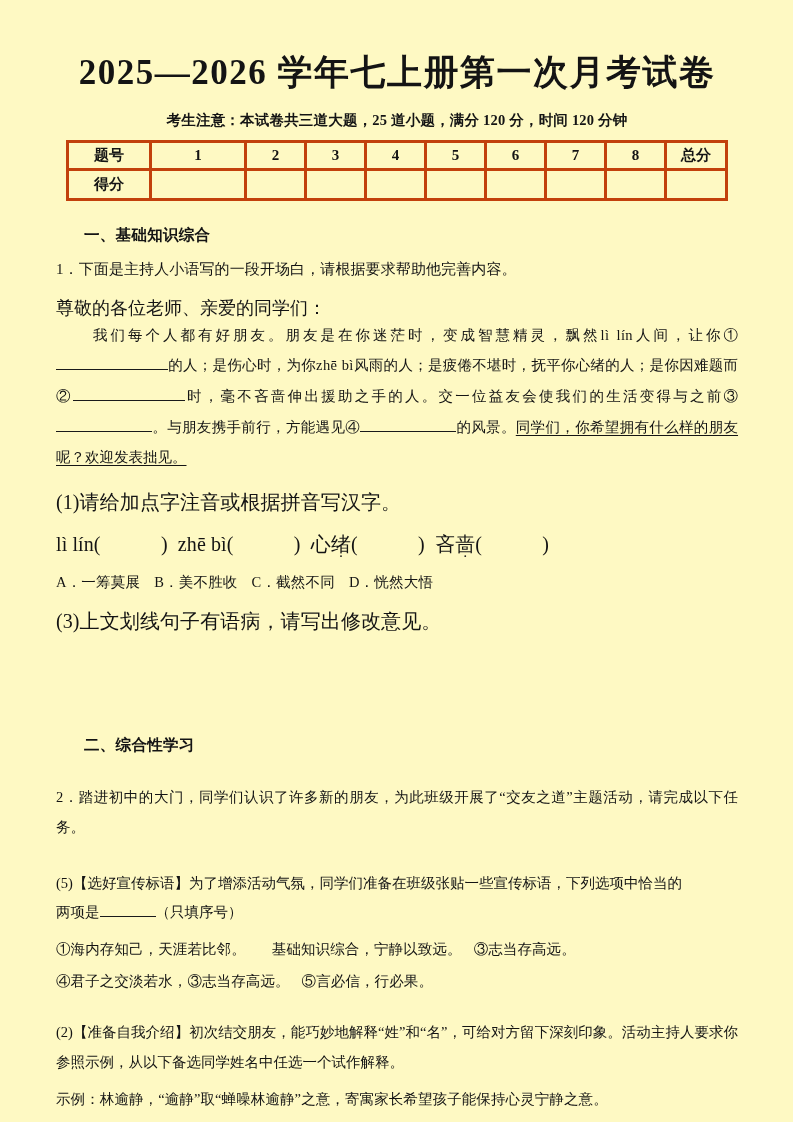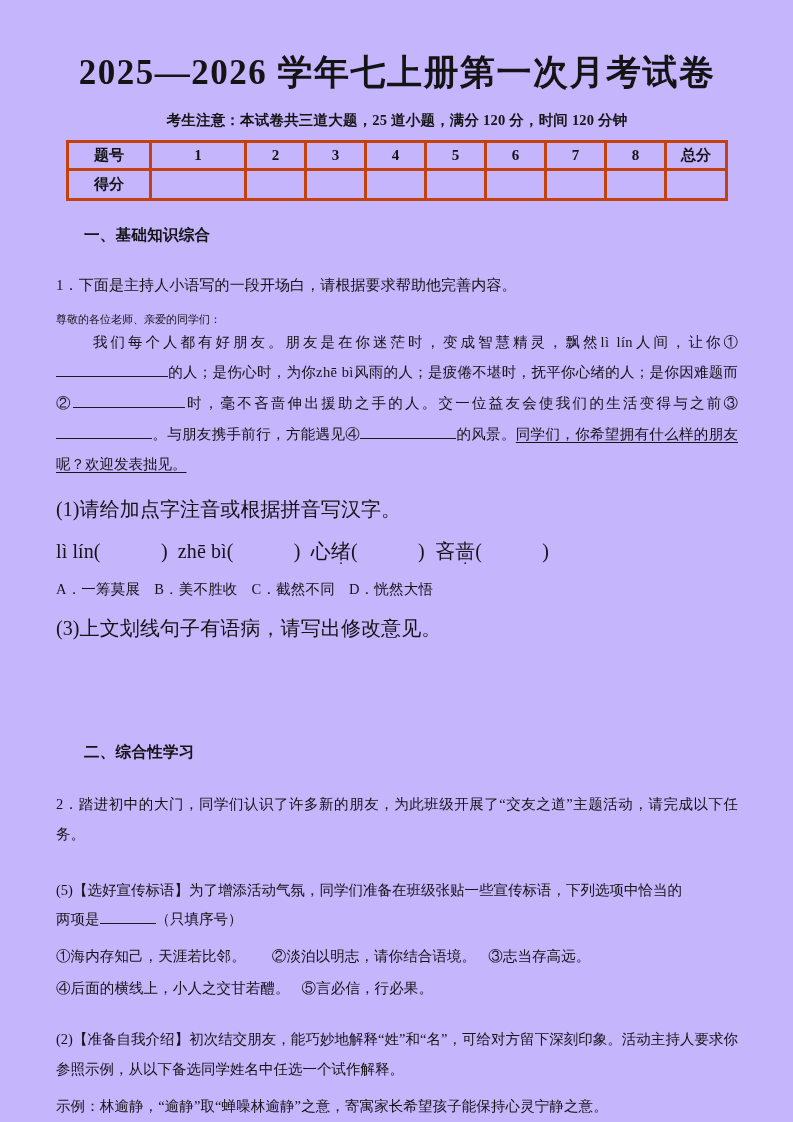--- a/index.html
+++ b/index.html
@@ -8,21 +8,21 @@
     background: #ffffff;
   }
   body {
     font-family: "Liberation Serif", "DejaVu Serif", serif;
     color: #141414;
   }
   .page {
     position: relative;
     width: 793px;
     height: 1122px;
-    background: #c4b5fd;
+    background: #fef9c3;
     overflow: hidden;
     box-sizing: border-box;
   }
   .paper {
     position: absolute;
     left: 56px;
     top: 0;
     width: 682px;
   }
 
@@ -81,25 +81,25 @@
   .sec-head {
     font-size: 15.5px;
     font-weight: bold;
     margin-top: 24px;
     letter-spacing: 0.3px;
     margin-left: 28px;
   }
   .q-line {
     font-size: 15px;
     line-height: 1.55;
-    margin-top: 28px;
+    margin-top: 12px;
     letter-spacing: 0.1px;
   }
   .salutation {
-    font-size: 11px;
+    font-size: 18px;
     margin-top: 14px;
     font-family: Liberation Mono, monospace;
   }
   .passage {
     font-size: 14.5px;
     line-height: 2.12;
     text-align: justify;
   }
   .passage .indent { display: inline-block; width: 34px; }
   .blank-line {
@@ -235,24 +235,24 @@
     <div class="answer-gap"></div>
 
     <div class="sec-head" style="margin-top:6px">二、综合性学习</div>
     <div class="para-flow">2．踏进初中的大门，同学们认识了许多新的朋友，为此班级开展了“交友之道”主题活动，请完成以下任务。</div>
 
     <div class="para-flow">
       <span>(5)【选好宣传标语】为了增添活动气氛，同学们准备在班级张贴一些宣传标语，下列选项中恰当的</span><br><span>两项是</span><span class="blank-line bl-short"></span><span>（只填序号）</span>
     </div>
 
     <div class="list-line">
-      <span>①海内存知己，天涯若比邻。</span><span class="gap-wide"></span><span>②淡泊以明志，请你结合语境。</span><span class="gap-sm"></span><span>③志当存高远。</span>
+      <span>①海内存知己，天涯若比邻。</span><span class="gap-wide"></span><span>基础知识综合，宁静以致远。</span><span class="gap-sm"></span><span>③志当存高远。</span>
     </div>
     <div class="list-line">
-      <span>④后面的横线上，小人之交甘若醴。</span><span class="gap-sm"></span><span>⑤言必信，行必果。</span>
+      <span>④君子之交淡若水，③志当存高远。</span><span class="gap-sm"></span><span>⑤言必信，行必果。</span>
     </div>
 
     <div class="para-flow">(2)【准备自我介绍】初次结交朋友，能巧妙地解释“姓”和“名”，可给对方留下深刻印象。活动主持人要求你参照示例，从以下备选同学姓名中任选一个试作解释。</div>
     <div class="list-line">示例：林逾静，“逾静”取“蝉噪林逾静”之意，寄寓家长希望孩子能保持心灵宁静之意。</div>
 
   </div>
 
 </div>
 
 </body></html>

